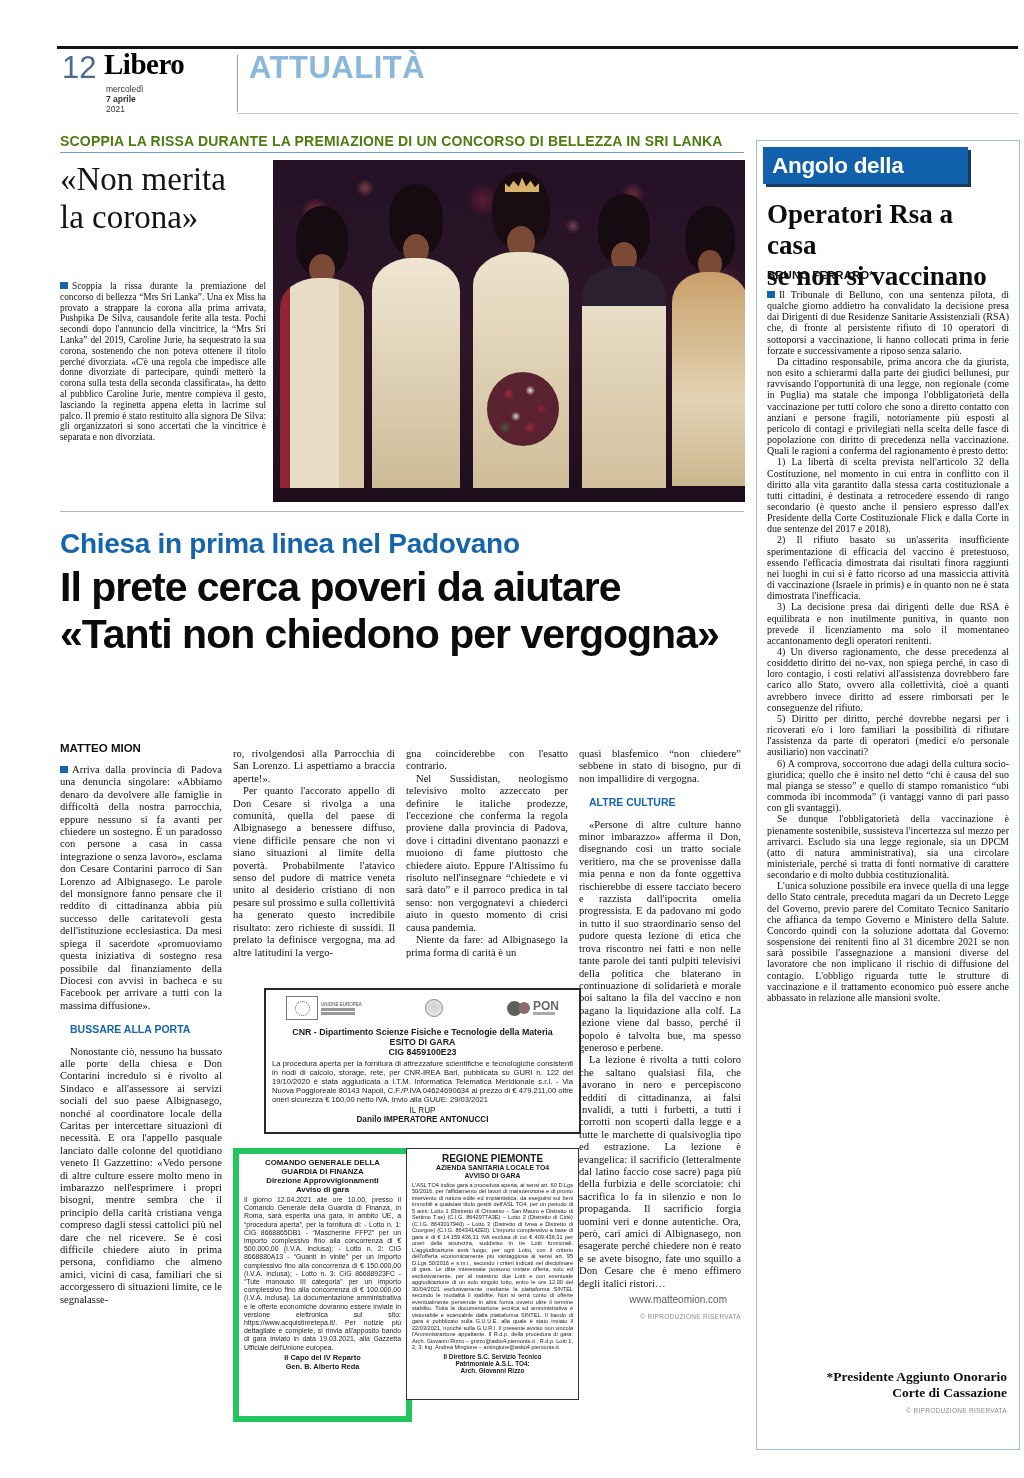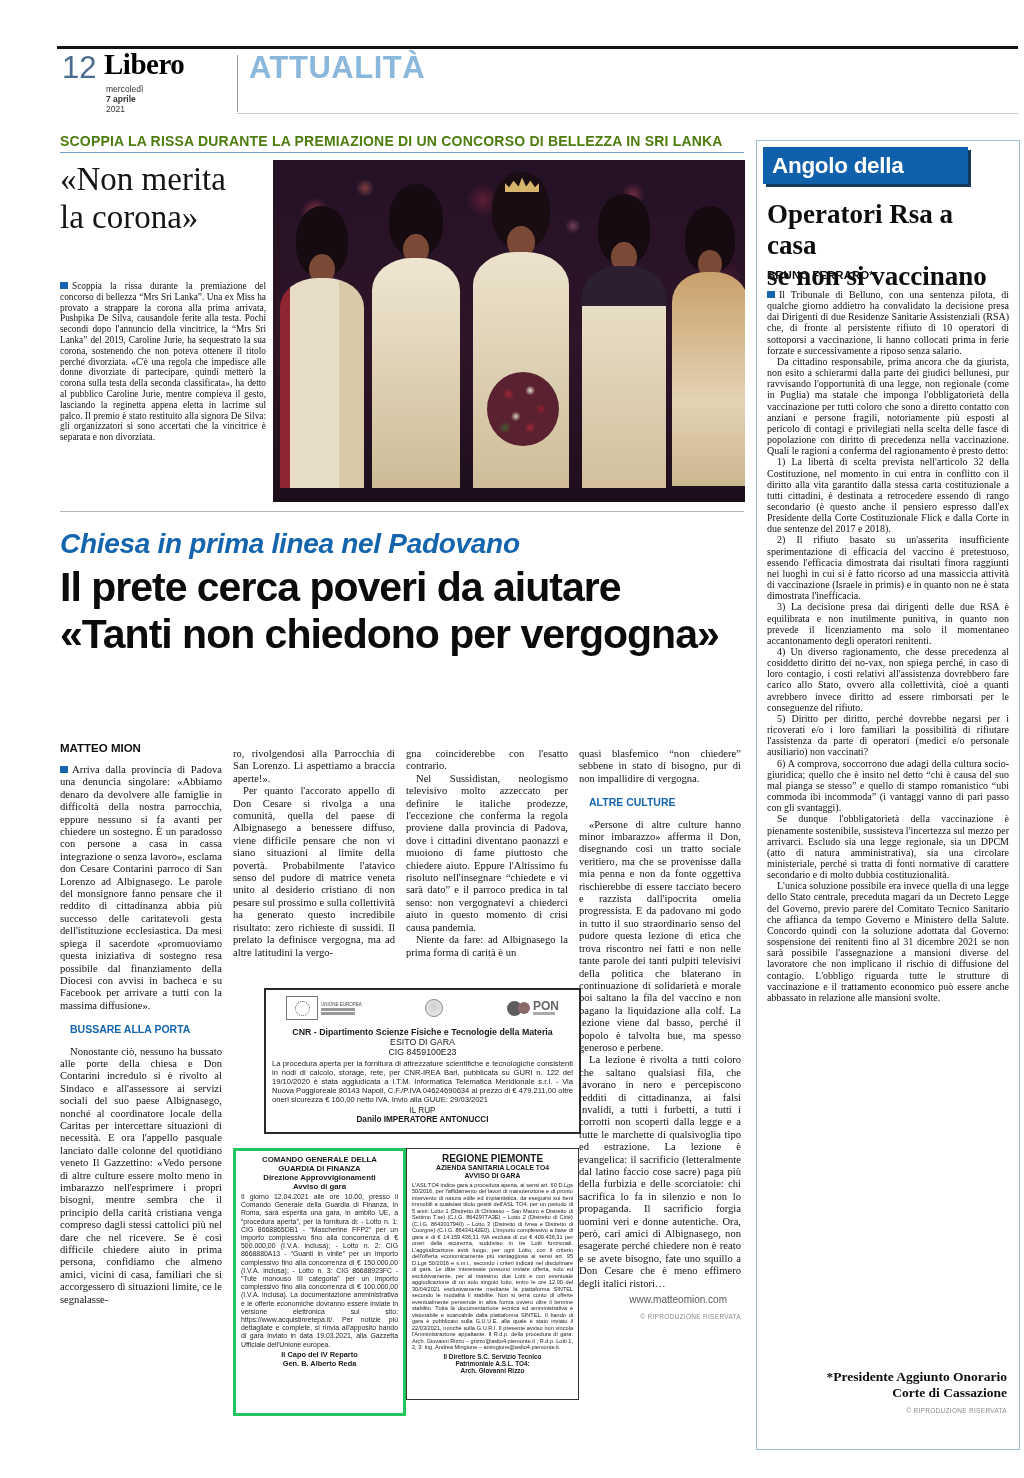--- a/index.html
+++ b/index.html
@@ -48,21 +48,21 @@
     background:
       radial-gradient(circle 8px at 30% 30%, #a82638, transparent 70%),
       radial-gradient(circle 7px at 60% 25%, #e8e2d2, transparent 70%),
       radial-gradient(circle 8px at 75% 50%, #8f1f30, transparent 70%),
       radial-gradient(circle 7px at 40% 60%, #d8d0bc, transparent 70%),
       radial-gradient(circle 8px at 60% 75%, #a82638, transparent 70%),
       radial-gradient(circle 9px at 25% 75%, #465a32, transparent 70%),
       #5a2230;}
   .photo-rule{left:60px;top:511px;width:684px;height:1px;background:#b5b5b5;}
   
-  .overline{left:60px;top:528px;width:690px;font-size:28px;font-weight:800;color:#1565ae;letter-spacing:-0.3px;font-style:italic;}
+  .overline{left:60px;top:528px;width:690px;font-size:28px;font-weight:800;color:#1565ae;letter-spacing:-0.3px;}
   .mh{left:60px;top:564px;width:692px;font-size:41px;line-height:47px;font-weight:800;color:#0b0b0b;letter-spacing:-1px;}
   .standfirst{left:60px;top:672px;width:690px;font-size:18.5px;line-height:24px;color:#1d1d1d;font-weight:400;}
   .byline{left:60px;top:742px;font-size:11.5px;font-weight:800;color:#101010;}
   .col{position:absolute;width:162px;overflow:hidden;font-size:10.6px;line-height:12.4px;color:#101010;}
   .col p{margin:0;}
   .col p.ind{text-indent:10px;}
   .subhead{color:#1565ae;font-weight:800;font-size:10.5px;margin:11px 0 10px 0;text-indent:10px;
            font-family:"Liberation Sans","DejaVu Sans",sans-serif;}
   .c1{left:60px;top:764px;height:652px;}
   .c2{left:233px;top:748px;height:238px;}
@@ -79,25 +79,25 @@
   .euflag .ring{width:13px;height:13px;border:1.5px dotted #555;border-radius:50%;}
   .eu-lines{font-size:4.5px;color:#444;line-height:5px;}
   .eu-lines .bar{width:34px;height:2.5px;background:#999;margin-top:1.5px;}
   .emblem{width:16px;height:16px;border:1px solid #888;border-radius:50%;background:radial-gradient(circle at 50% 40%, #cfcfcf, #efefef);}
   .pon{display:flex;align-items:center;gap:3px;}
   .pon .c1b{width:15px;height:15px;border-radius:50%;background:#5d5d5d;}
   .pon .c2b{width:12px;height:12px;border-radius:50%;background:#8c6a6a;margin-left:-7px;}
   .pon .ptxt{font-size:12px;color:#666;font-weight:600;line-height:10px;}
   .pon .pbar{width:22px;height:2.5px;background:#aaa;margin-top:1px;}
   .cnr-org{text-align:center;font-size:8.8px;font-weight:800;margin-top:2px;}
-  .cnr-line{text-align:center;font-size:8.8px;font-weight:400;}
+  .cnr-line{text-align:center;font-size:8.8px;font-weight:700;}
   .cnr-body{font-size:7.6px;line-height:9px;text-align:justify;margin-top:2px;}
   .cnr-rup{text-align:center;font-size:8.2px;margin-top:2px;}
   .cnr-name{text-align:center;font-size:8.2px;font-weight:800;}
-  .gdf{left:233px;top:1148px;width:157px;height:254px;border:3px solid #22c55e;padding:4px 5px;}
+  .gdf{left:233px;top:1148px;width:157px;height:254px;border:6px solid #22c55e;padding:4px 5px;}
   .gdf .t{text-align:center;font-weight:800;font-size:7.8px;line-height:9px;}
   .gdf .b{font-size:6.9px;line-height:8.2px;text-align:justify;margin-top:2px;}
   .gdf .s{text-align:center;font-weight:800;font-size:7.4px;line-height:8.8px;margin-top:2px;}
   .pie{left:406px;top:1148px;width:161px;height:242px;border:1px solid #333;padding:4px 5px;}
   .pie .t1{text-align:center;font-weight:800;font-size:10px;line-height:11px;}
   .pie .t2{text-align:center;font-weight:800;font-size:6.8px;line-height:7.8px;}
   .pie .b{font-size:5.6px;line-height:6.5px;text-align:justify;margin-top:2px;color:#222;}
   .pie .s{text-align:center;font-weight:800;font-size:6.4px;line-height:7.4px;margin-top:2px;}
   
   .justice{left:756px;top:140px;width:262px;height:1308px;border:1px solid #9dbdd8;background:#fff;}

